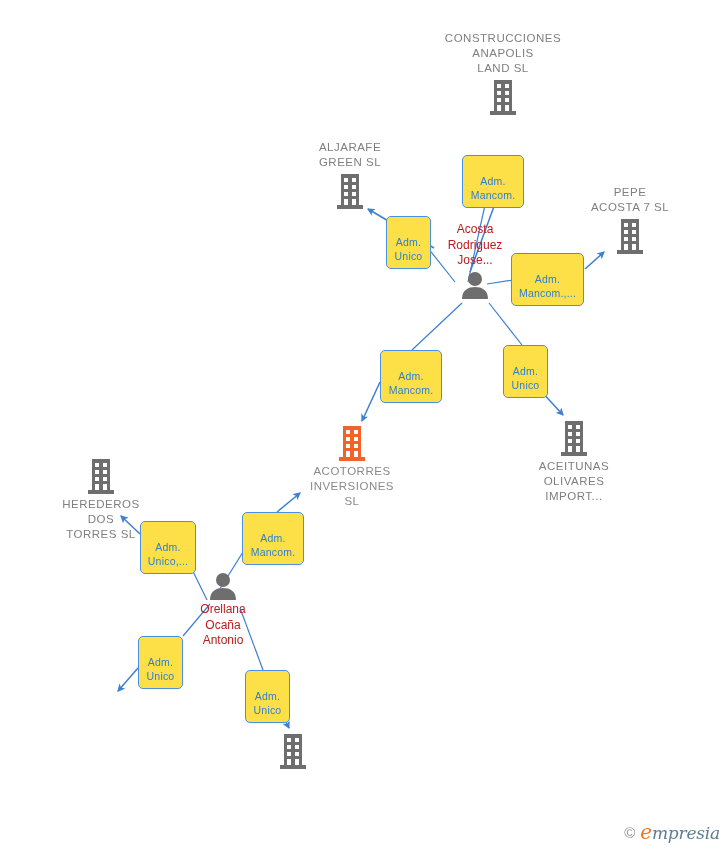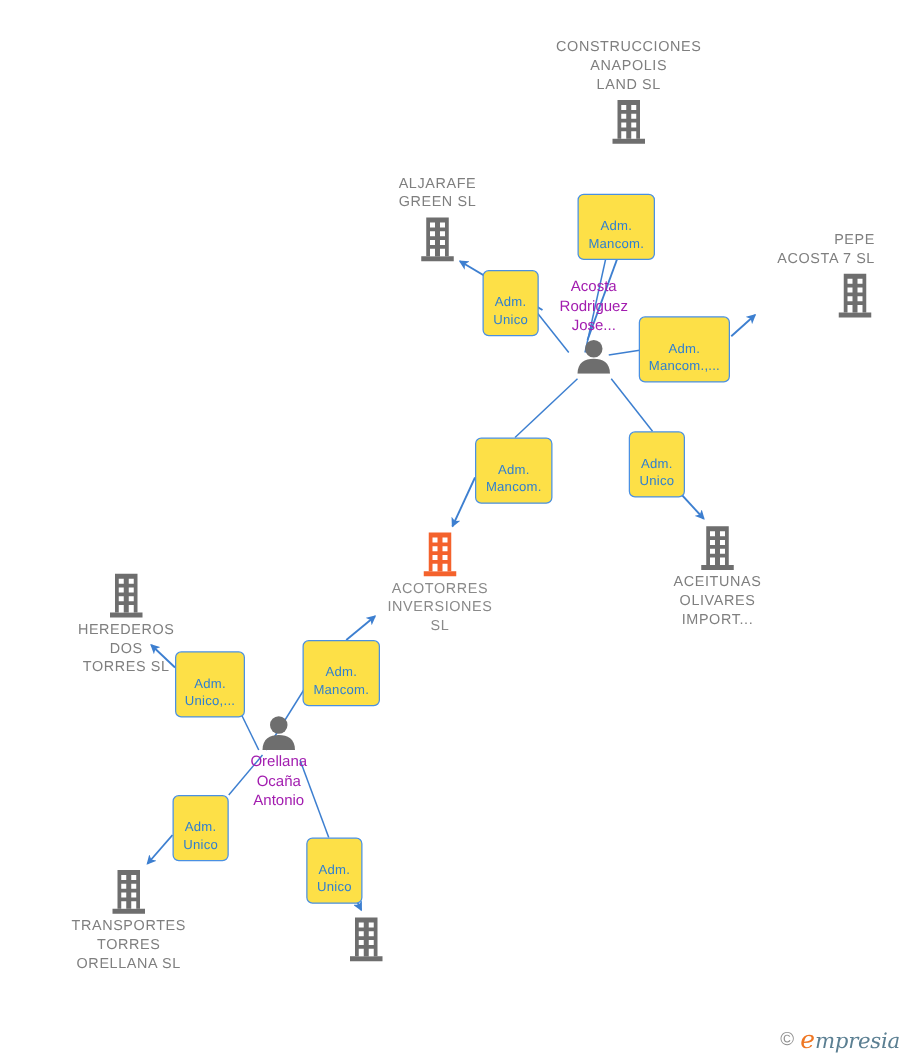--- a/index.html
+++ b/index.html
@@ -48,21 +48,21 @@
     letter-spacing: .25px;
     color: #7d7d7d;
     margin-top: 2px;
     white-space: pre-line;
   }
   .node.company .caption {
     color: #7f7f7f;
     letter-spacing: .5px;
   }
   .node.person .caption {
-    color: #a21caf;
+    color: #b91c1c;
     letter-spacing: 0;
     font-size: 12px;
     line-height: 15.5px;
   }
   .node.highlight .caption {
     color: #8a8a8a;
     font-weight: normal;
   }
   
   .node.cap-above .caption { margin-top: 0; margin-bottom: 2px; }
@@ -191,21 +191,21 @@
           <rect x="18" y="13" width="4" height="4"></rect>
           <rect x="10" y="20" width="4" height="4"></rect>
           <rect x="18" y="20" width="4" height="4"></rect>
           <rect x="10" y="27" width="4" height="6"></rect>
           <rect x="18" y="27" width="4" height="6"></rect>
         </g>
       </svg>
     </span>
   </div>
 
-  <div class="node company cap-above" style="left:630px; top:185px;text-align:right;">
+  <div class="node company cap-above" style="left:630px; top:185px;">
     <span class="caption">PEPE
 ACOSTA 7 SL</span>
     <span class="glyph">
       <svg width="32" height="38" viewBox="0 0 32 38" aria-hidden="true">
         <rect x="7" y="2" width="18" height="31" fill="#6e6e6e"></rect>
         <rect x="3" y="33" width="26" height="4" fill="#6e6e6e"></rect>
         <g fill="#ffffff">
           <rect x="10" y="6" width="4" height="4"></rect>
           <rect x="18" y="6" width="4" height="4"></rect>
           <rect x="10" y="13" width="4" height="4"></rect>
@@ -302,41 +302,20 @@
       <svg width="32" height="28" viewBox="0 0 32 28" aria-hidden="true">
         <circle cx="16" cy="8" r="7" fill="#6e6e6e"></circle>
         <path d="M 3 28 C 3 19 9 16 16 16 C 23 16 29 19 29 28 Z" fill="#6e6e6e"></path>
       </svg>
     </span>
     <span class="caption">Orellana
 Ocaña
 Antonio</span>
   </div>
 
-  <div class="node company" style="left:103px; top:694px;">
-    <span class="glyph">
-      <svg width="32" height="38" viewBox="0 0 32 38" aria-hidden="true">
-        <rect x="7" y="2" width="18" height="31" fill="#6e6e6e"></rect>
-        <rect x="3" y="33" width="26" height="4" fill="#6e6e6e"></rect>
-        <g fill="#ffffff">
-          <rect x="10" y="6" width="4" height="4"></rect>
-          <rect x="18" y="6" width="4" height="4"></rect>
-          <rect x="10" y="13" width="4" height="4"></rect>
-          <rect x="18" y="13" width="4" height="4"></rect>
-          <rect x="10" y="20" width="4" height="4"></rect>
-          <rect x="18" y="20" width="4" height="4"></rect>
-          <rect x="10" y="27" width="4" height="6"></rect>
-          <rect x="18" y="27" width="4" height="6"></rect>
-        </g>
-      </svg>
-    </span>
-    <span class="caption">TRANSPORTES
-TORRES
-ORELLANA  SL</span>
-  </div>
 
   <div class="node company" style="left:293px; top:732px;">
     <span class="glyph">
       <svg width="32" height="38" viewBox="0 0 32 38" aria-hidden="true">
         <rect x="7" y="2" width="18" height="31" fill="#6e6e6e"></rect>
         <rect x="3" y="33" width="26" height="4" fill="#6e6e6e"></rect>
         <g fill="#ffffff">
           <rect x="10" y="6" width="4" height="4"></rect>
           <rect x="18" y="6" width="4" height="4"></rect>
           <rect x="10" y="13" width="4" height="4"></rect>

